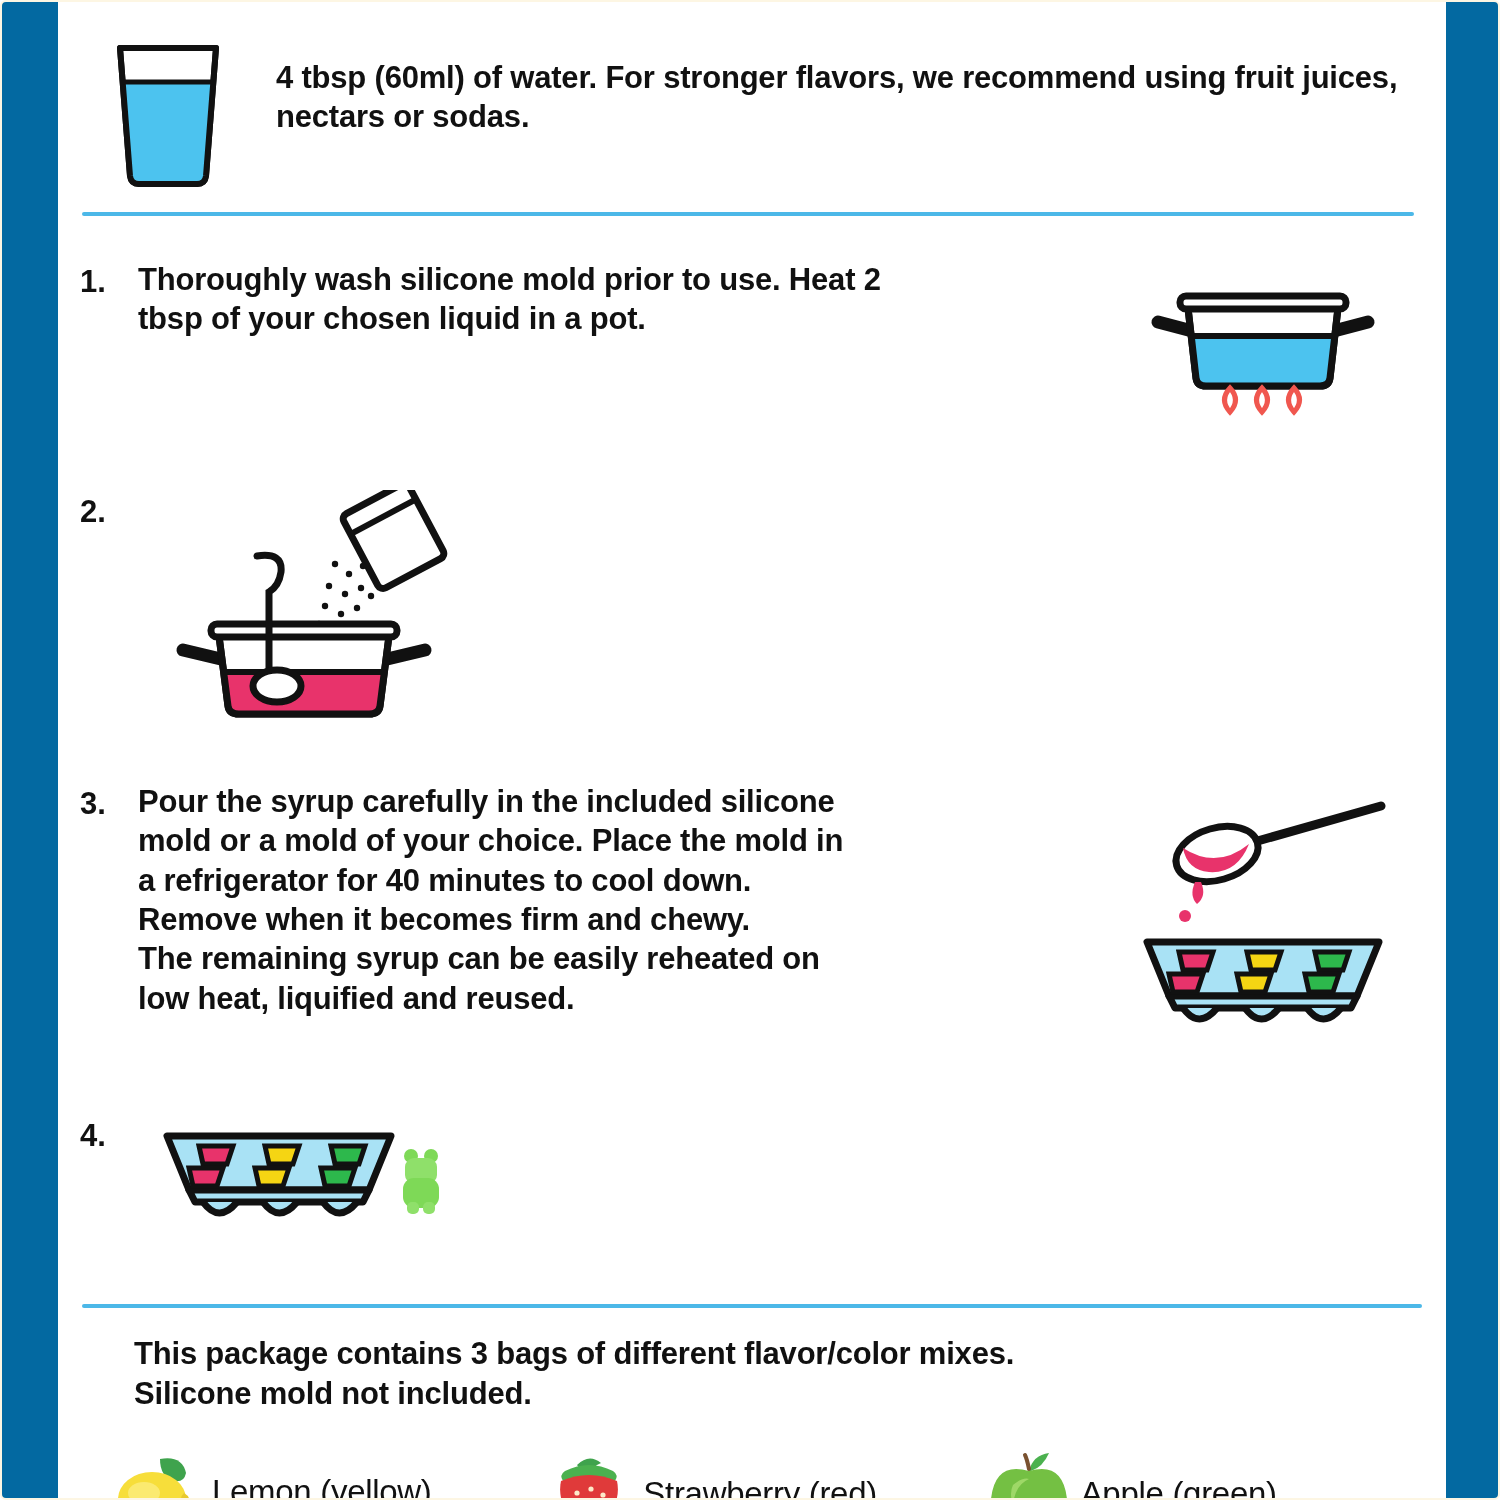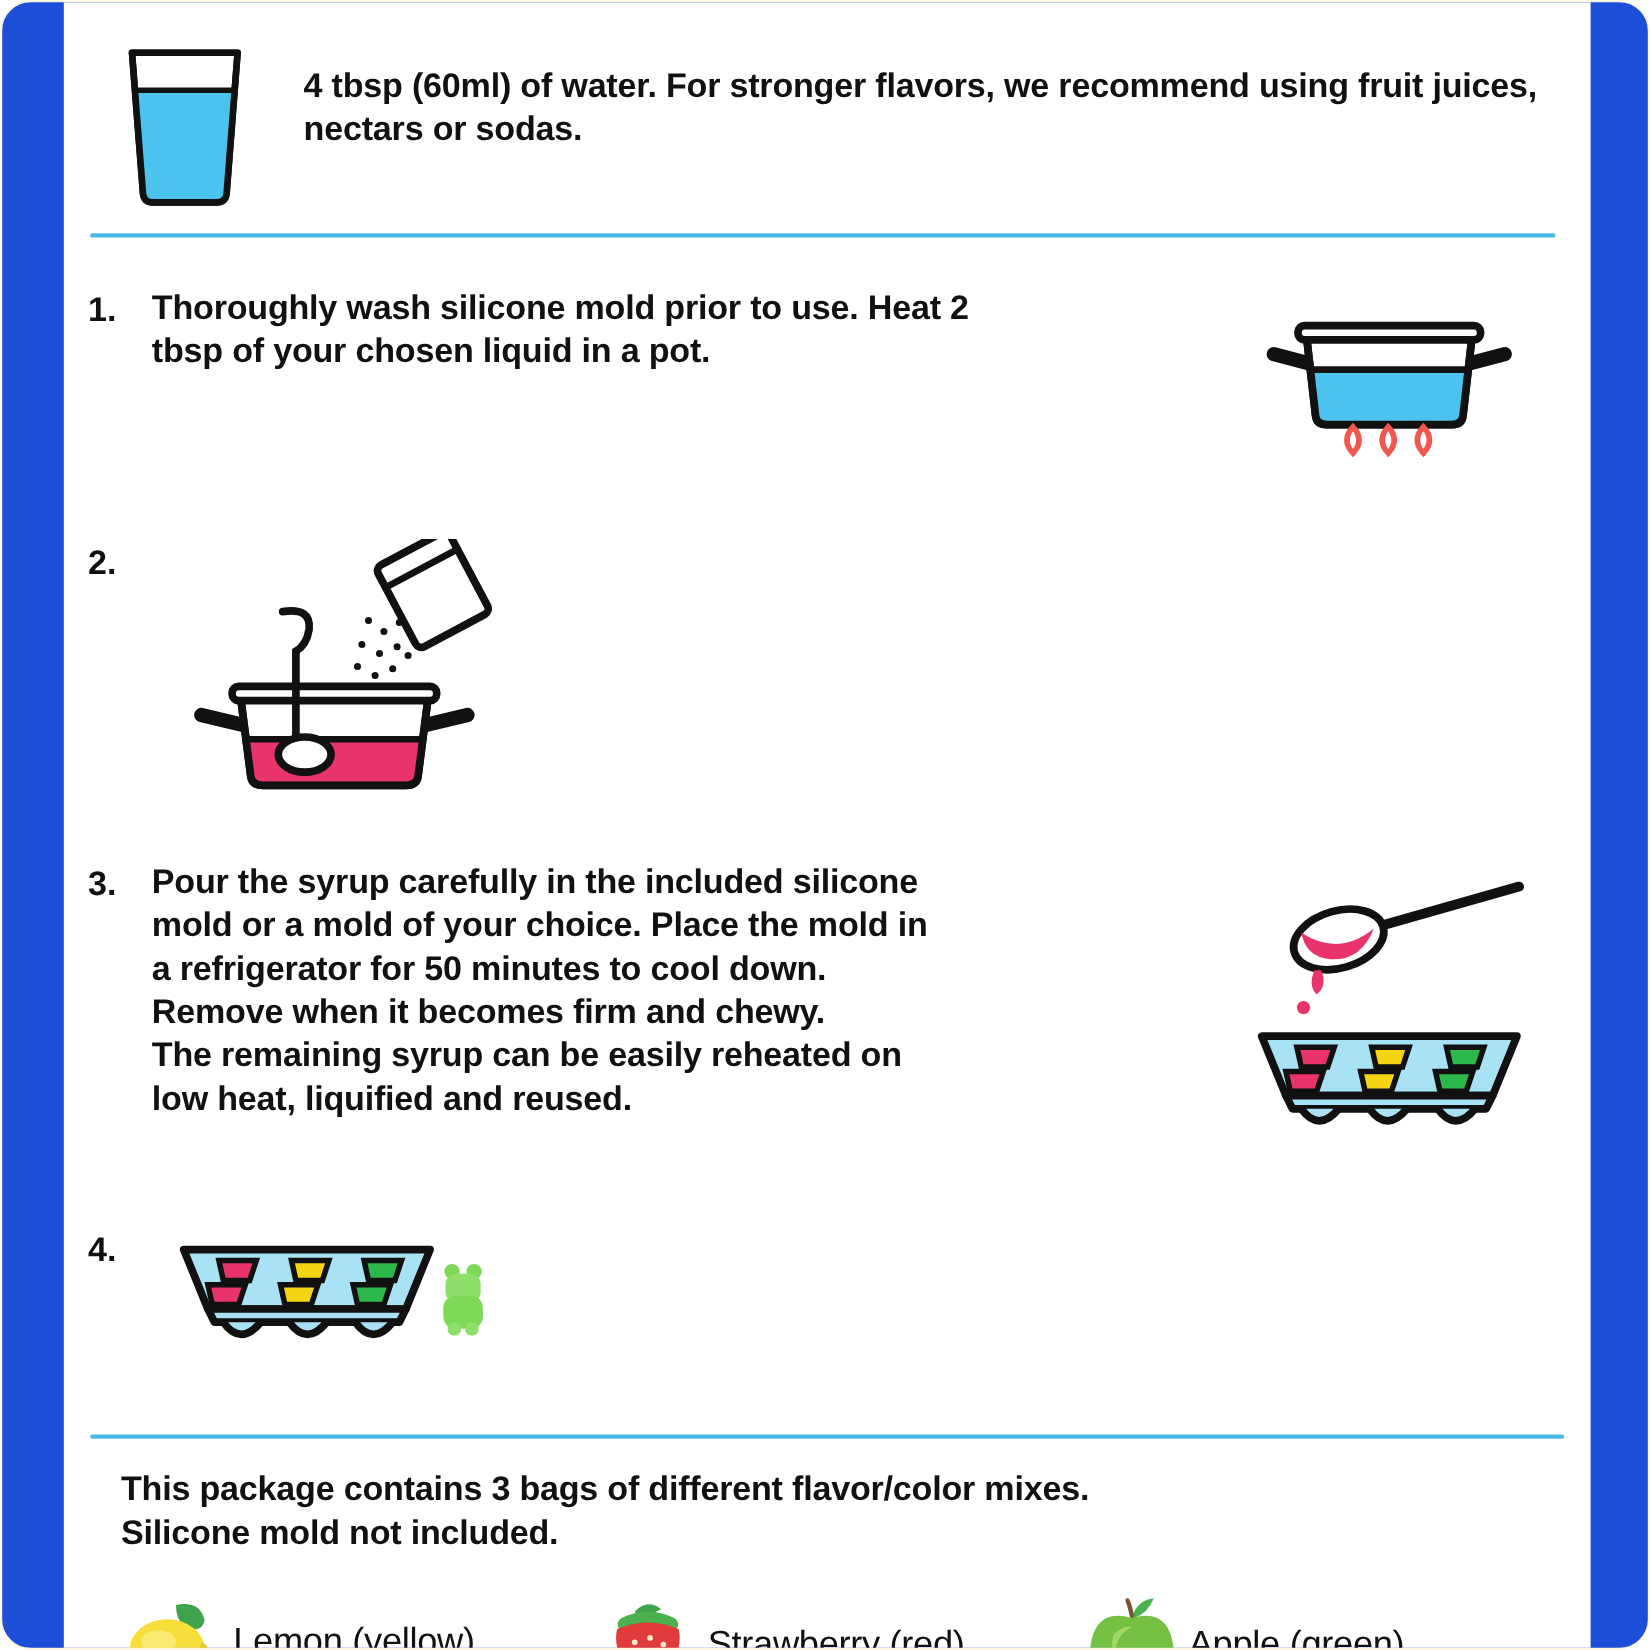--- a/index.html
+++ b/index.html
@@ -12,22 +12,22 @@
     height: 1500px;
     font-family: "Liberation Sans", sans-serif;
     color: #111111;
     overflow: hidden;
   }
   .page {
     position: relative;
     width: 1500px;
     height: 1500px;
     box-sizing: border-box;
-    background: #1d4ed8;
-    border-radius: 28px;
+    background: #0369a1;
+    border-radius: 6px;
     border: 2px solid #fdf6e3;
     overflow: hidden;
   }
   .inner {
     position: absolute;
     left: 56px;
     top: 0;
     width: 1388px;
     height: 1500px;
     background: #ffffff;
@@ -110,20 +110,21 @@
   
   .footer {
     padding: 26px 30px 0 52px;
   }
   .footer-note {
     font-size: 31px;
     font-weight: bold;
     line-height: 1.28;
     letter-spacing: -0.2px;
     white-space: pre-line;
+    margin-left: 24px;
   }
   .flavors {
     display: flex;
     margin-top: 36px;
   }
   .flavor {
     flex: 1 1 0;
     display: flex;
     flex-direction: column;
     align-items: flex-start;
@@ -225,21 +226,21 @@
             <path d="M104 66 q26 -4 24 16 q-2 14 -12 20 L116 200" fill="none" stroke="#111" stroke-width="7" stroke-linecap="round"></path>
             <ellipse cx="124" cy="196" rx="24" ry="16" fill="#ffffff" stroke="#111" stroke-width="7"></ellipse>
           </svg>
         </div>
       </div>
 
       <div class="step s3">
         <div class="step-num">3.</div>
         <div class="step-text">Pour the syrup carefully in the included silicone
 mold or a mold of your choice. Place the mold in
-a refrigerator for 50 minutes to cool down.
+a refrigerator for 40 minutes to cool down.
 Remove when it becomes firm and chewy.
 The remaining syrup can be easily reheated on
 low heat, liquified and reused.</div>
         <div class="step-art">
           <svg width="300" height="260" viewBox="0 0 300 260">
 
             <path d="M120 66 L268 24" stroke="#111" stroke-width="9" stroke-linecap="round"></path>
 
             <ellipse cx="104" cy="72" rx="42" ry="26" transform="rotate(-16 104 72)" fill="#ffffff" stroke="#111" stroke-width="7"></ellipse>
             <path d="M70 66 q34 22 66 -4 q-12 30 -40 28 q-22 -2 -26 -24 Z" fill="#e8336b"></path>

